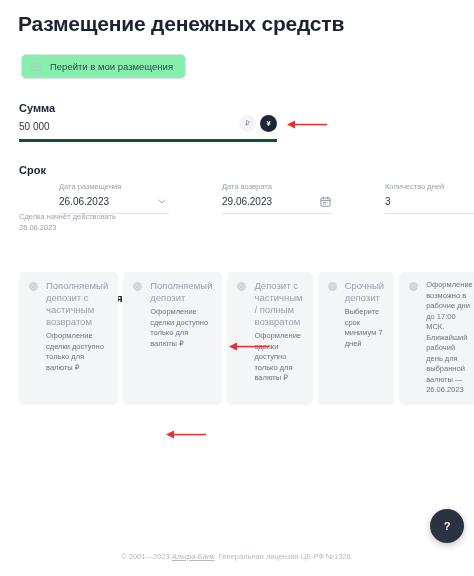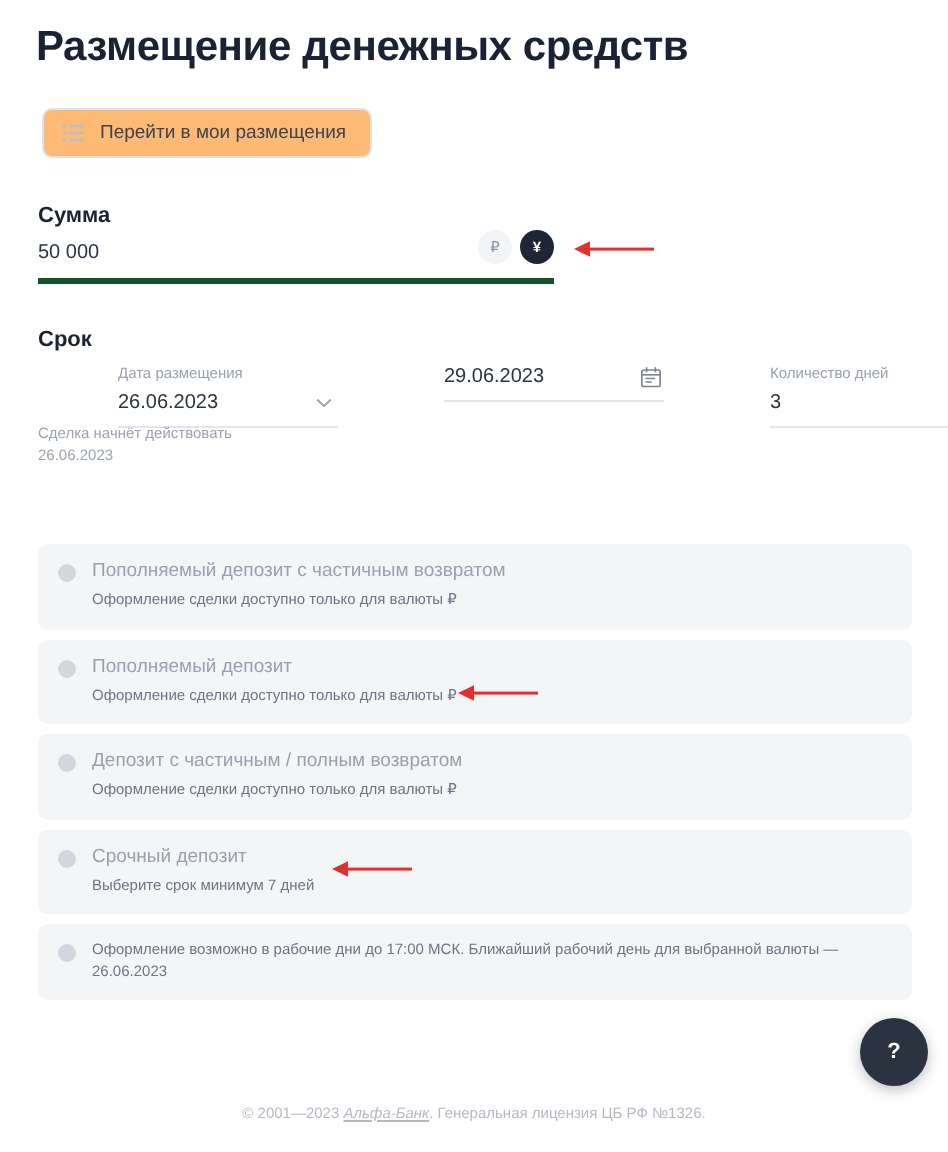--- a/index.html
+++ b/index.html
@@ -42,21 +42,21 @@
 
   .goto-button {
     position: absolute;
     left: 21px;
     top: 54px;
     height: 25px;
     padding: 0 12px 0 9px;
     display: flex;
     align-items: center;
     gap: 8px;
-    background: #fdba74;
+    background: #86efac;
     border: 1px solid #dfe3e8;
     border-radius: 5px;
     cursor: pointer;
     font-family: inherit;
   }
   .goto-button .label {
     font-size: 9.5px;
     line-height: 12px;
     color: #3c4353;
     white-space: nowrap;
@@ -210,21 +210,21 @@
     color: #9ba2af;
   }
 
   
   .conditions {
     position: absolute;
     left: 19px;
     top: 272px;
     width: 437px;
     display: flex;
-    flex-direction: column;
+    flex-direction: row;
     gap: 5px;
   }
   .condition-card {
     background: #f4f5f7;
     border-radius: 5px;
     padding: 8px 10px 9px 10px;
     display: flex;
     gap: 8px;
     align-items: flex-start;
     cursor: pointer;
@@ -341,20 +341,21 @@
         <input class="field-value" type="text" value="26.06.2023" style="">
         <span class="field-affix">
           <svg class="chevron-icon" viewBox="0 0 8 5" fill="none" xmlns="http://www.w3.org/2000/svg">
             <path d="M0.8 1 L4 4 L7.2 1" stroke="#9aa1ae" stroke-width="0.9" stroke-linecap="round" stroke-linejoin="round"></path>
           </svg>
         </span>
       </div>
     </div>
 
     <div class="field">
+      <span class="field-label">Дата возврата</span>
       <div class="field-control">
         <input class="field-value" type="text" value="29.06.2023" style="">
         <span class="field-affix">
           <svg class="calendar-icon" viewBox="0 0 12 12" fill="none" xmlns="http://www.w3.org/2000/svg">
             <rect x="1" y="2.2" width="10" height="9" rx="1.1" stroke="#7b8394" stroke-width="0.9"></rect>
             <path d="M1 4.8 H11" stroke="#7b8394" stroke-width="0.9"></path>
             <path d="M3.6 1 V3.1 M8.4 1 V3.1" stroke="#7b8394" stroke-width="0.9" stroke-linecap="round"></path>
             <rect x="3" y="6.4" width="5.2" height="0.8" fill="#7b8394"></rect>
             <rect x="3" y="8.3" width="3.4" height="0.8" fill="#7b8394"></rect>
           </svg>

